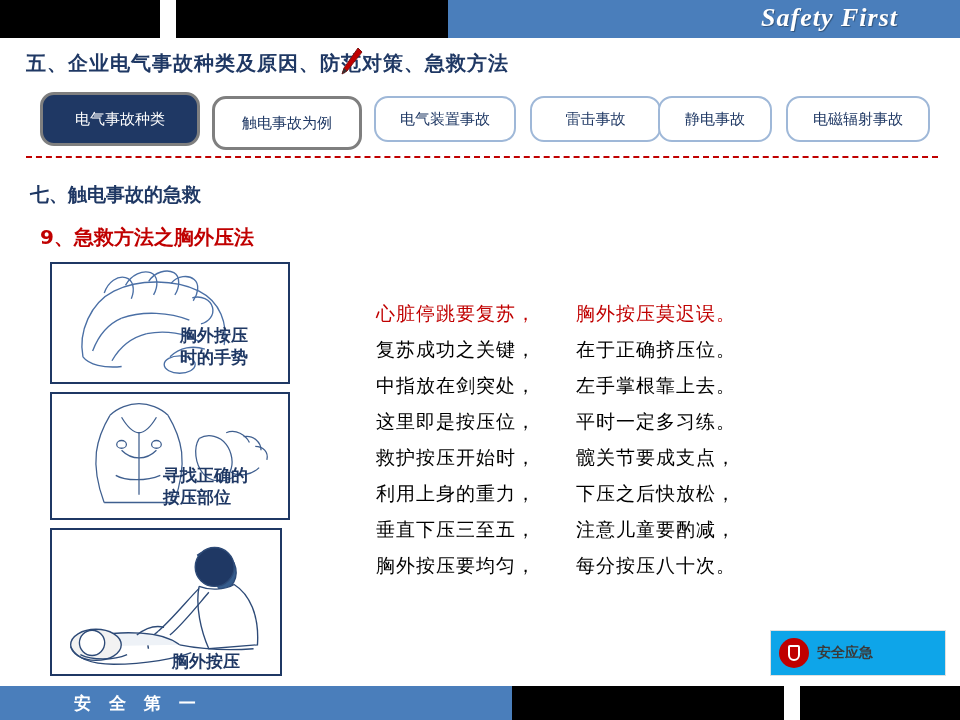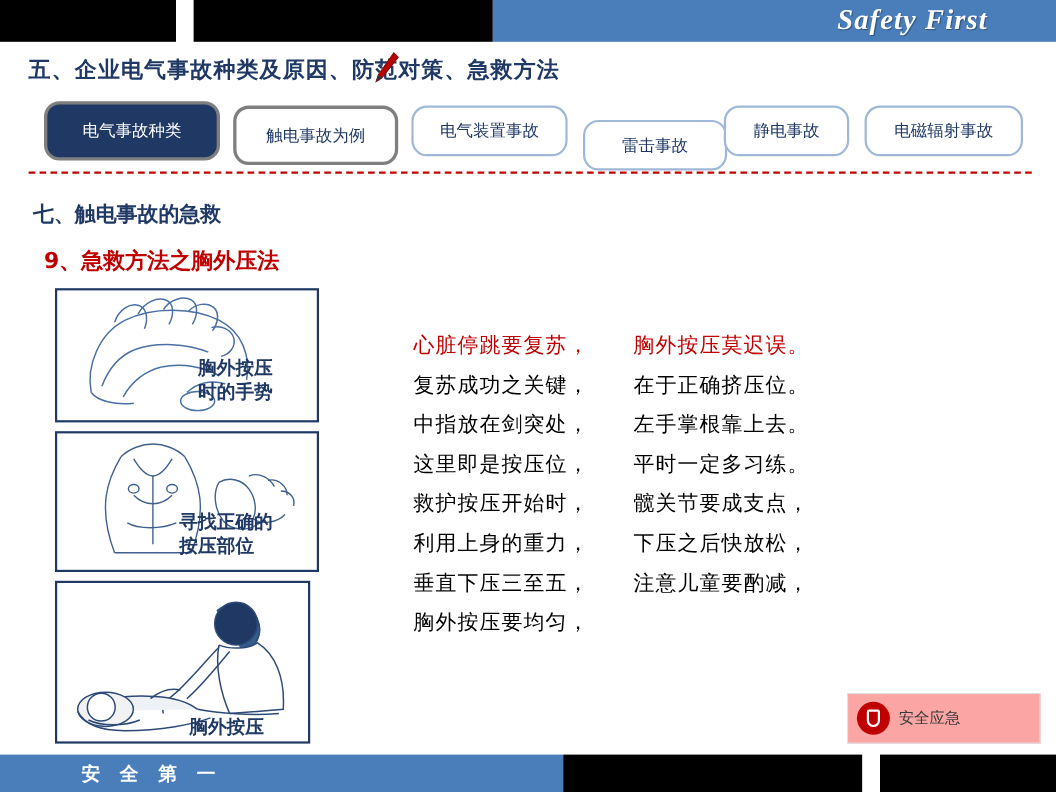--- a/index.html
+++ b/index.html
@@ -200,26 +200,27 @@
     font-family: "DejaVu Sans", sans-serif;
   }
 
   
   .wm-card {
     position: absolute;
     right: 14px;
     bottom: 44px;
     width: 176px;
     height: 46px;
-    background: #fca5a5;
+    background: #0ea5e9;
     border: 1px solid #e0e0e0;
     display: flex;
     align-items: center;
     padding-left: 8px;
     box-sizing: border-box;
+    font-weight: bold;
   }
   .wm-logo {
     width: 30px;
     height: 30px;
     border-radius: 50%;
     background: #c00000;
     position: relative;
     flex: 0 0 auto;
   }
   .wm-logo::after {
@@ -258,21 +259,21 @@
 <div class="tab-row">
   <div class="tab active-dark" style="left:14px; width:160px;">
     <span>电气事故种类</span>
   </div>
   <div class="tab active-out" style="left:186px; width:150px;">
     <span>触电事故为例</span>
   </div>
   <div class="tab" style="left:348px; width:142px;">
     <span>电气装置事故</span>
   </div>
-  <div class="tab" style="left:504px; width:131px;margin-top:13px;">
+  <div class="tab" style="left:504px; width:131px;">
     <span>雷击事故</span>
   </div>
   <div class="tab" style="left:632px; width:114px;">
     <span>静电事故</span>
   </div>
   <div class="tab" style="left:760px; width:144px;">
     <span>电磁辐射事故</span>
   </div>
 </div>
 <div class="tab-underline"></div>
@@ -382,20 +383,21 @@
   <div class="poem-row">
     <div class="poem-col">利用上身的重力，</div>
     <div class="poem-col">下压之后快放松，</div>
   </div>
   <div class="poem-row">
     <div class="poem-col">垂直下压三至五，</div>
     <div class="poem-col">注意儿童要酌减，</div>
   </div>
   <div class="poem-row">
     <div class="poem-col">胸外按压要均匀，</div>
+    <div class="poem-col">每分按压八十次。</div>
   </div>
 </div>
 
 <div class="wm-card">
   <div class="wm-logo"></div>
   <div class="wm-text">安全应急</div>
 </div>
 
 <div class="footer">
   <div class="ft-seg ft-blue-1"></div>

